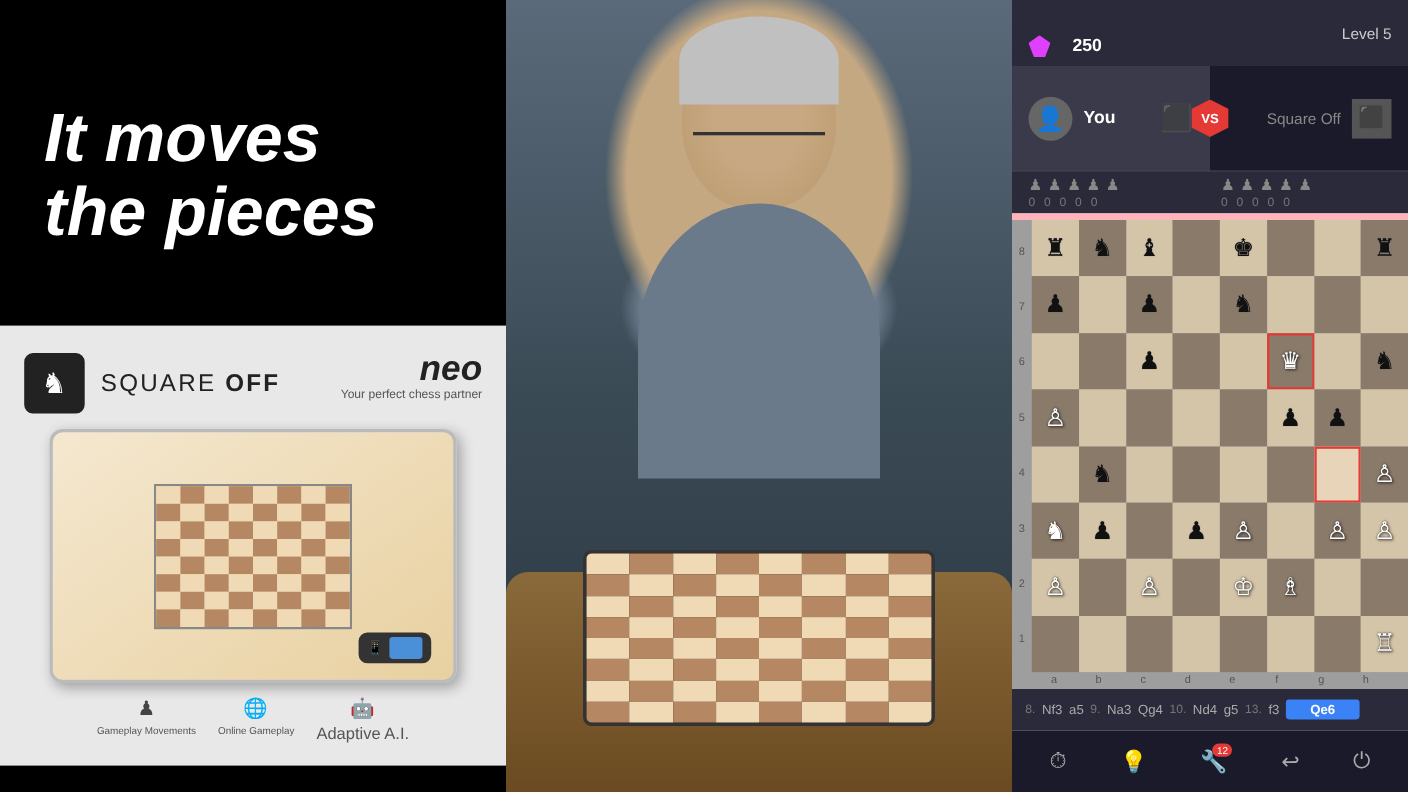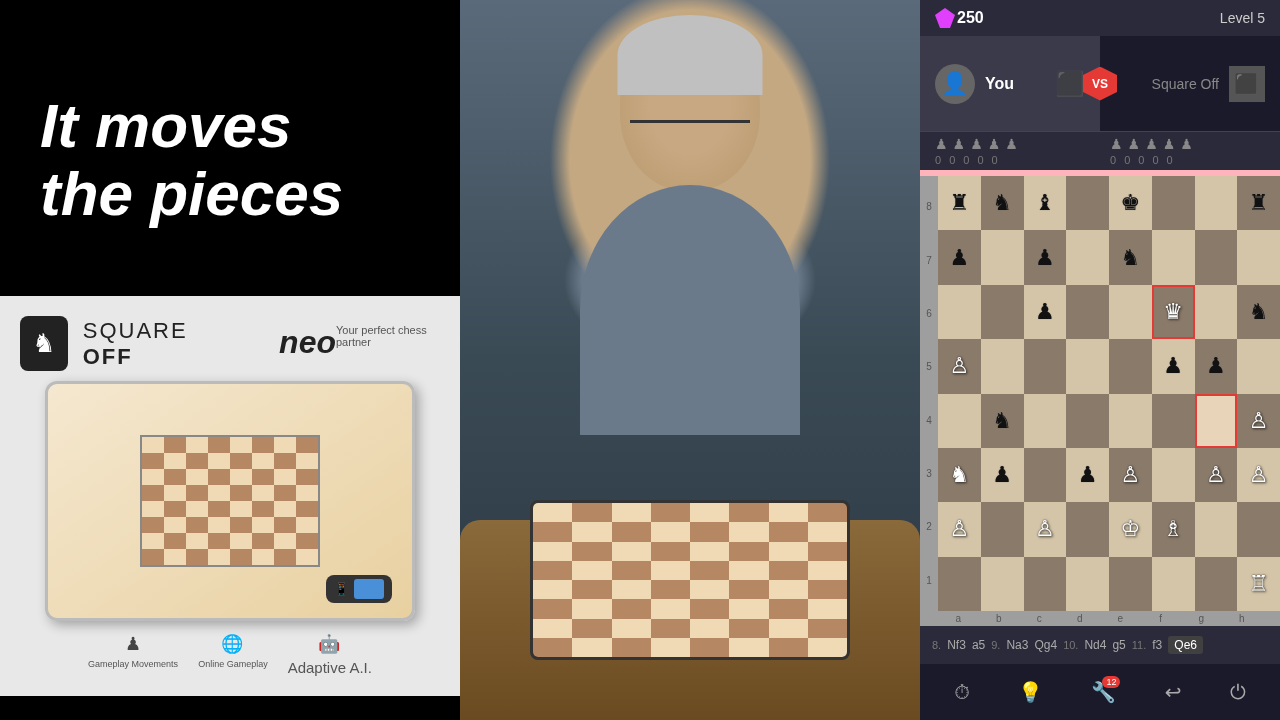--- a/index.html
+++ b/index.html
@@ -177,22 +177,23 @@
       background: #2a2a3a;
       padding: 8px 15px;
       display: flex;
       align-items: center;
       justify-content: space-between;
     }
 
     #diamond-points {
       display: flex;
       align-items: center;
-      gap: 2px;
+      gap: 20px;
       color: white;
+      margin-top: 24px;
     }
 
     #diamond-icon {
       width: 20px;
       height: 20px;
       background: #e040fb;
       clip-path: polygon(50% 0%, 100% 35%, 75% 100%, 25% 100%, 0% 35%);
     }
 
     #points-text {
@@ -429,26 +430,26 @@
       font-size: 12px;
       text-align: center;
     }
 
     .move-number {
       color: #777;
       font-size: 11px;
     }
 
     .move-highlight {
-      background: #404040;
+      background: #3b82f6;
       color: white;
-      padding: 2px 6px;
+      padding: 2px 22px;
       border-radius: 3px;
       font-size: 12px;
-      font-weight: normal;
+      font-weight: bold;
     }
 
     
     #bottom-toolbar {
       background: #1a1a2a;
       height: 56px;
       display: flex;
       align-items: center;
       justify-content: space-around;
       padding: 0 10px;
@@ -510,21 +511,21 @@
       <div id="squareoff-logo-box">
         <span>♞</span>
       </div>
       <div id="squareoff-text">
         <div id="squareoff-name">
           <span class="square">SQUARE</span>
           <span style="font-weight:300"> </span>
           <span class="off">OFF</span>
         </div>
       </div>
-      <div style="margin-left: 40px; display:flex; align-items:flex-start;">
+      <div style="margin-left: 40px; display:flex; flex-direction:column; align-items:flex-start;">
         <div id="neo-logo">neo</div>
         <div id="neo-tagline">Your perfect chess partner</div>
       </div>
     </div>
 
     <div style="width:370px; height:240px; background: linear-gradient(145deg, #f5e8d0, #e8d0a0); border-radius:12px; border:3px solid #bbb; display:flex; align-items:center; justify-content:center; position:relative; overflow:hidden; box-shadow: 4px 4px 12px rgba(0,0,0,0.3);">
       <div class="mini-board">
         <div class="mini-cell l"></div>
           <div class="mini-cell d"></div>
           <div class="mini-cell l"></div>
@@ -912,21 +913,21 @@
   <div id="move-notation">
     <span class="move-number">8.</span>
     <span class="move-text">Nf3</span>
     <span class="move-text">a5</span>
     <span class="move-number">9.</span>
     <span class="move-text">Na3</span>
     <span class="move-text">Qg4</span>
     <span class="move-number">10.</span>
     <span class="move-text">Nd4</span>
     <span class="move-text">g5</span>
-    <span class="move-number">11.</span>
+    <span class="move-number">13.</span>
     <span class="move-text">f3</span>
     <span class="move-highlight">Qe6</span>
   </div>
 
   <div id="bottom-toolbar">
     <div class="toolbar-btn">
       <span class="toolbar-icon">⏱</span>
     </div>
     <div class="toolbar-btn">
       <span class="toolbar-icon">💡</span>

